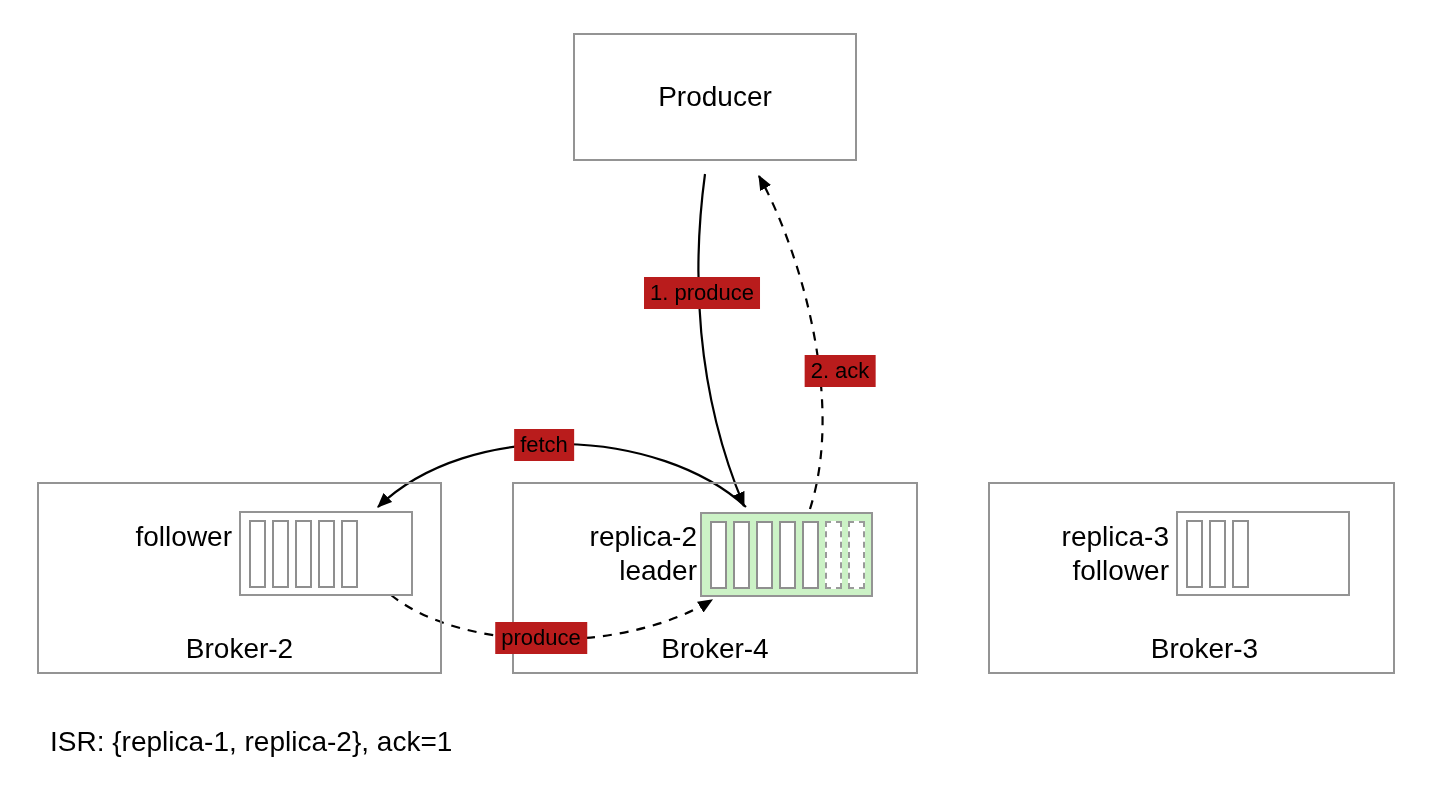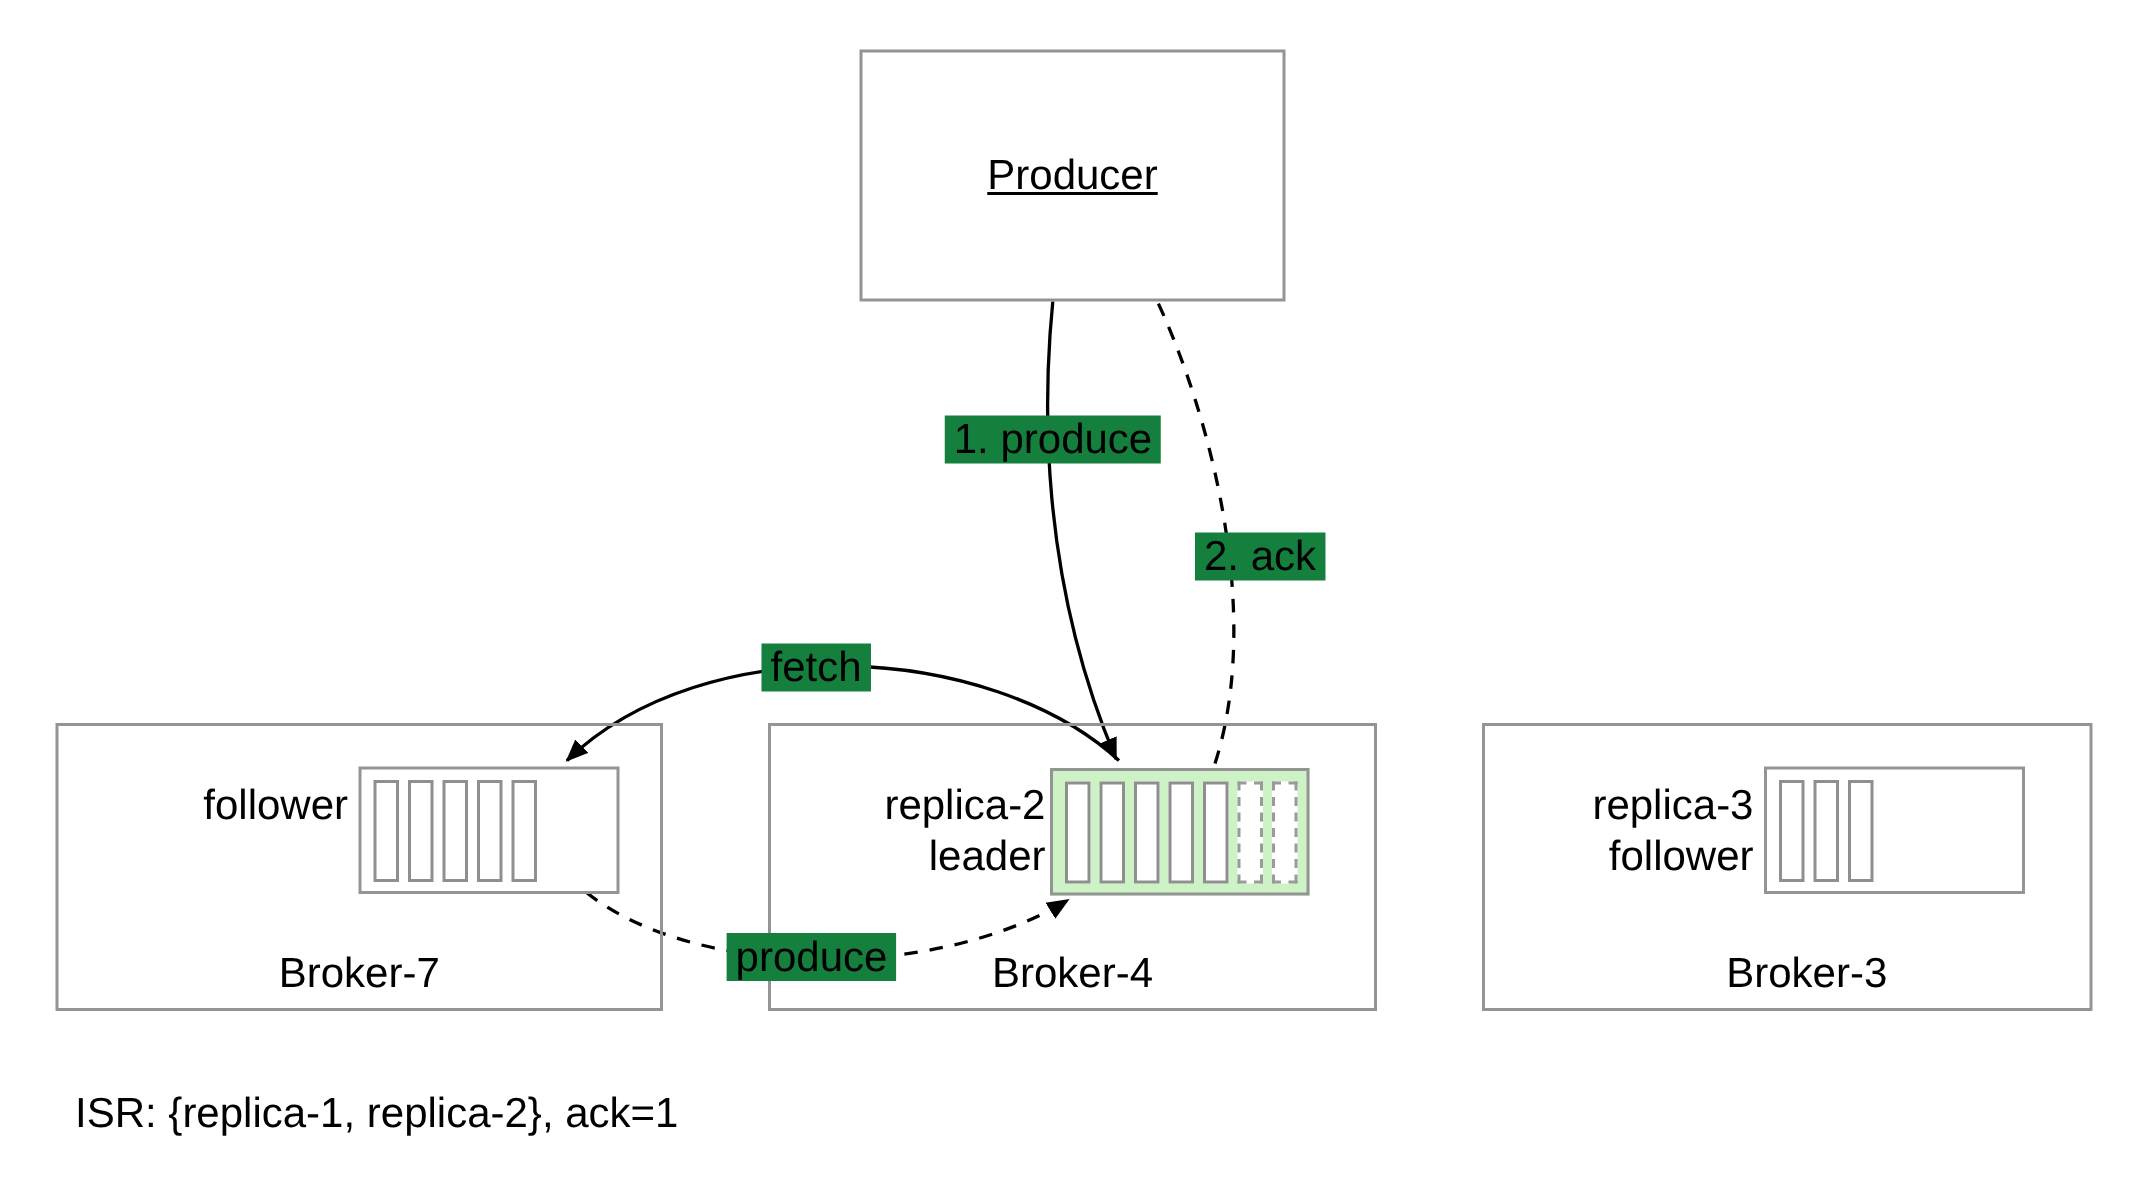--- a/index.html
+++ b/index.html
@@ -9,21 +9,21 @@
     background:#fff;
     font-family:"Liberation Sans", sans-serif;
     color:#000;
     overflow:hidden;
   }
   .arrow-layer{position:absolute;left:0;top:0;width:1432px;height:798px;}
   .edge{fill:none;stroke:#000;stroke-width:2.2px;}
   .edge.dashed{stroke-dasharray:9 8;}
 
   .box{position:absolute;border:2px solid #949494;background:#fff;box-sizing:border-box;}
-  .producer-box{left:573px;top:33px;width:284px;height:168px;display:flex;align-items:center;justify-content:center;text-decoration:underline;}
+  .producer-box{left:573px;top:33px;width:284px;height:128px;display:flex;align-items:center;justify-content:center;}
   .broker-box{background:transparent;}
   .broker-1{left:37px;top:482px;width:405px;height:192px;}
   .broker-2{left:512px;top:482px;width:406px;height:192px;}
   .broker-3{left:988px;top:482px;width:407px;height:192px;}
 
   .log{
     position:absolute;border:2px solid #949494;background:#fff;box-sizing:border-box;
     display:flex;align-items:center;gap:6px;padding-left:8px;
   }
   .log-1{left:239px;top:511px;width:174px;height:85px;}
@@ -38,21 +38,21 @@
   .replica-label-1{left:40px;top:520px;}
   .replica-label-2{left:505px;top:520px;}
   .replica-label-3{left:977px;top:520px;}
   .broker-name{text-align:center;top:632px;}
   .broker-name-1{left:37px;width:405px;}
   .broker-name-2{left:512px;width:406px;}
   .broker-name-3{left:988px;width:433px;}
 
   .edge-label{
     position:absolute;transform:translate(-50%,-50%);
-    background:#15803d;padding:0 6px;font-size:28px;line-height:32px;white-space:nowrap;
+    background:#b91c1c;padding:0 6px;font-size:22px;line-height:32px;white-space:nowrap;
   }
   .produce-label{left:702px;top:293px;}
   .ack-label{left:840px;top:371px;}
   .fetch-label{left:544px;top:445px;}
   .synced-label{left:541px;top:638px;}
 
   .annotation{position:absolute;font-size:28px;white-space:nowrap;}
   .not-caught-up{left:1190px;top:441px;}
   .isr-note{left:50px;top:726px;}
 </style>
@@ -81,21 +81,21 @@
   <div class="txt replica-label replica-label-1">
     <div>follower</div>
   </div>
   <div class="log log-1">
       <div class="seg"></div>
       <div class="seg"></div>
       <div class="seg"></div>
       <div class="seg"></div>
       <div class="seg"></div>
     </div>
-  <div class="txt broker-name broker-name-1">Broker-7</div>
+  <div class="txt broker-name broker-name-1">Broker-2</div>
 
   <div class="box broker-box broker-2"></div>
   <div class="txt replica-label replica-label-2">
     <div>replica-2</div>
     <div>leader</div>
   </div>
   <div class="log log-2" style="background: rgb(204, 242, 198);">
       <div class="seg"></div>
       <div class="seg"></div>
       <div class="seg"></div>

